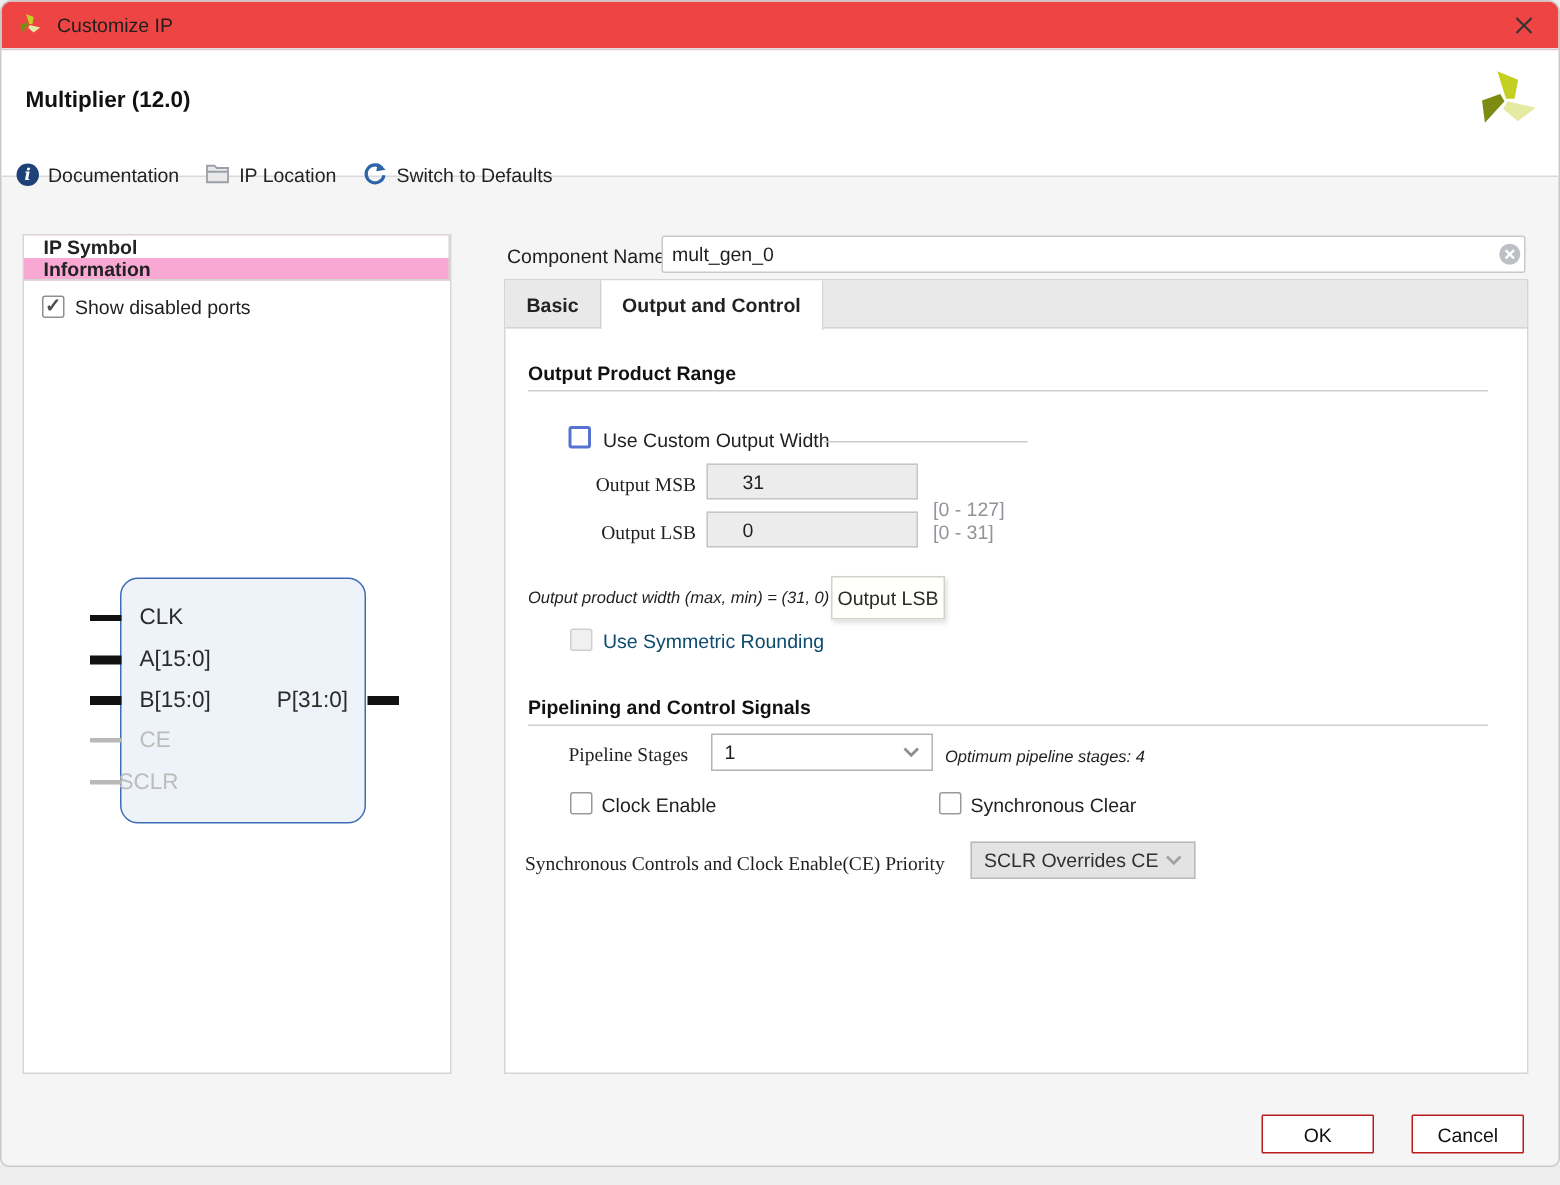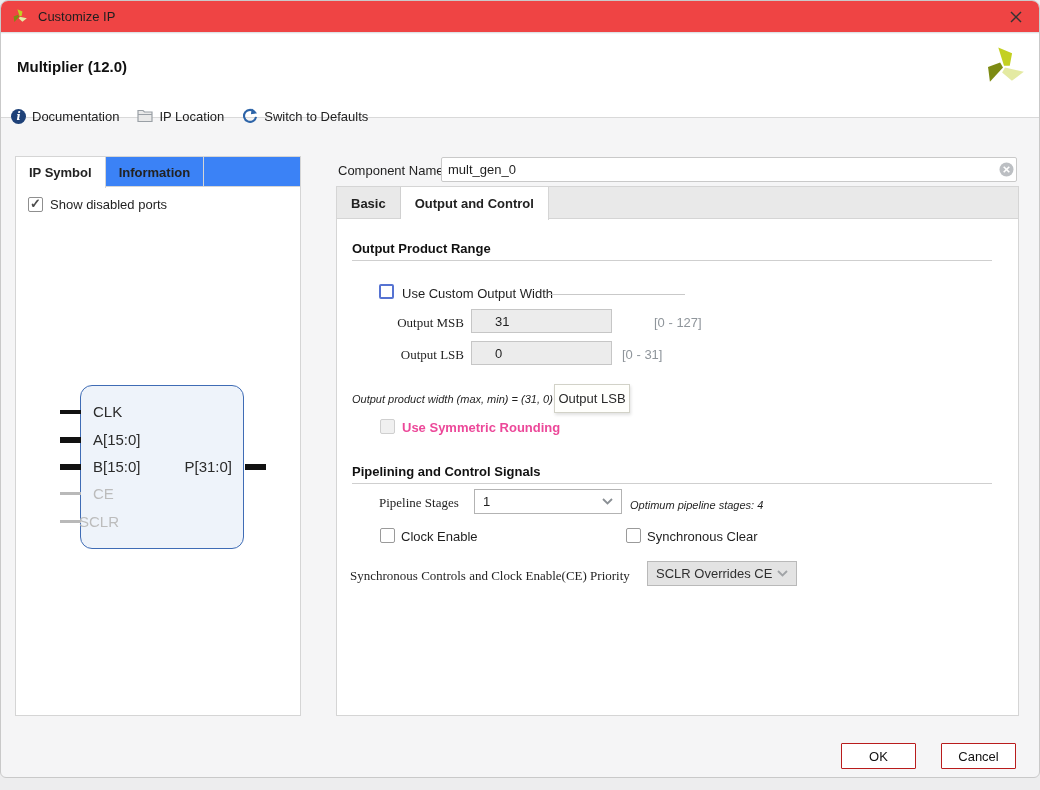--- a/index.html
+++ b/index.html
@@ -23,34 +23,34 @@
 
   .toolbar { position:absolute; left:10px; top:74px; display:flex; align-items:center; gap:18px; }
   .tool-item { display:flex; align-items:center; gap:6px; font-size:13px; color:#222; cursor:default; }
   .info-icon { width:15px; height:15px; border-radius:50%; background:#1e4178; color:#fff;
                font-family:"DejaVu Serif", serif; font-style:italic; font-weight:bold; font-size:11px;
                display:flex; align-items:center; justify-content:center; }
 
   
   .left-panel { position:absolute; left:14px; top:155px; width:286px; height:560px;
                 background:#ffffff; border:1px solid #d5d5d5; }
-  .lp-tabbar { position:absolute; left:0; top:0; width:100%; height:30px; background:#3b82f6;
-               border-bottom:1px solid #d5d5d5; display:flex; }
+  .lp-tabbar { position:absolute; left:0; top:0; width:100%; height:30px; background:#f9a8d4;
+               border-bottom:1px solid #d5d5d5; display:flex;flex-direction:column; }
   .lp-tab { height:30px; padding:0 13px; display:flex; align-items:center; font-size:13px;
             font-weight:bold; color:#222; border-right:1px solid #d5d5d5; }
   .lp-tab.active { background:#ffffff; height:31px; border-right:1px solid #d5d5d5; }
   .cb-row { position:absolute; left:12px; top:40px; display:flex; align-items:center; gap:7px; }
   .cb { width:15px; height:15px; background:#fff; border:1px solid #8f8f8f; border-radius:2px;
         position:relative; flex:0 0 auto; }
   .cb.checked::after { content:"✓"; position:absolute; left:1px; top:-2px; font-size:13px;
                        font-weight:bold; color:#4d4d4d; }
   .cb.blue { border:2px solid #5673d2; width:15px; height:15px; }
   .cb.disabled { background:#f0f0f0; border:1px solid #cfcfcf; }
   .cb-label { font-size:13px; color:#1f1f1f; }
-  .cb-label.dim { color:#ec4899;font-weight:bold; }
+  .cb-label.dim { color:#0c4a6e; }
 
   
   .symbol-box { position:absolute; left:64px; top:228px; width:164px; height:164px;
                 background:#eef3fa; border:1.5px solid #3f6cb5; border-radius:12px; }
   .port-label { position:absolute; font-size:15px; color:#2b2b2b; }
   .port-label.dim { color:#bcbcbc; }
   .stub { position:absolute; background:#111; }
   .stub.dim { background:#b9b9b9; }
 
   
@@ -202,21 +202,21 @@
     <div class="rule" style="left:15px; top:73px; width:640px;"></div>
 
     <span class="cb blue" style="position:absolute; left:42px; top:97px;"></span>
     <span class="cb-label" style="position:absolute; left:65px; top:99px;">Use Custom Output Width</span>
     <div class="mini-line" style="left:212px; top:107px; width:136px;"></div>
 
     <div class="field-label right" style="left:15px; top:128px; width:112px;">Output MSB</div>
     <div class="dis-input" style="left:134px; top:122px; width:141px;">
       <span>31</span>
     </div>
-    <div class="hint" style="left:285px; top:128px;margin-left:32px;">[0 - 127]</div>
+    <div class="hint" style="left:285px; top:145px;">[0 - 127]</div>
 
     <div class="field-label right" style="left:15px; top:160px; width:112px;">Output LSB</div>
     <div class="dis-input" style="left:134px; top:154px; width:141px;">
       <span>0</span>
     </div>
     <div class="hint" style="left:285px; top:160px;">[0 - 31]</div>
 
     <div class="plain-text" style="left:15px; top:206px;">
       <span>Output product width (max, min) = </span><span>(31, 0)</span>
     </div>

